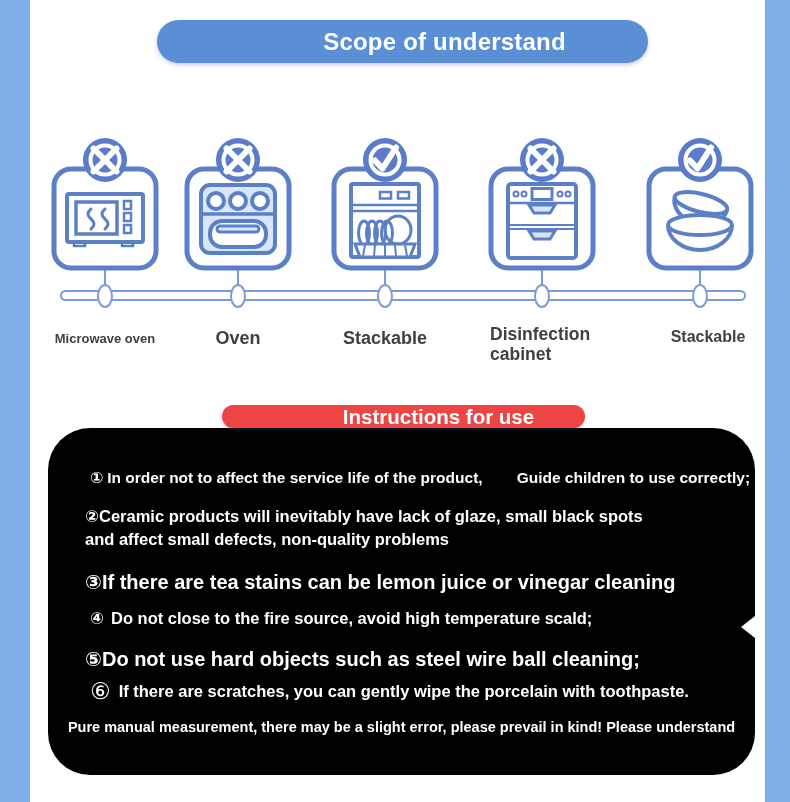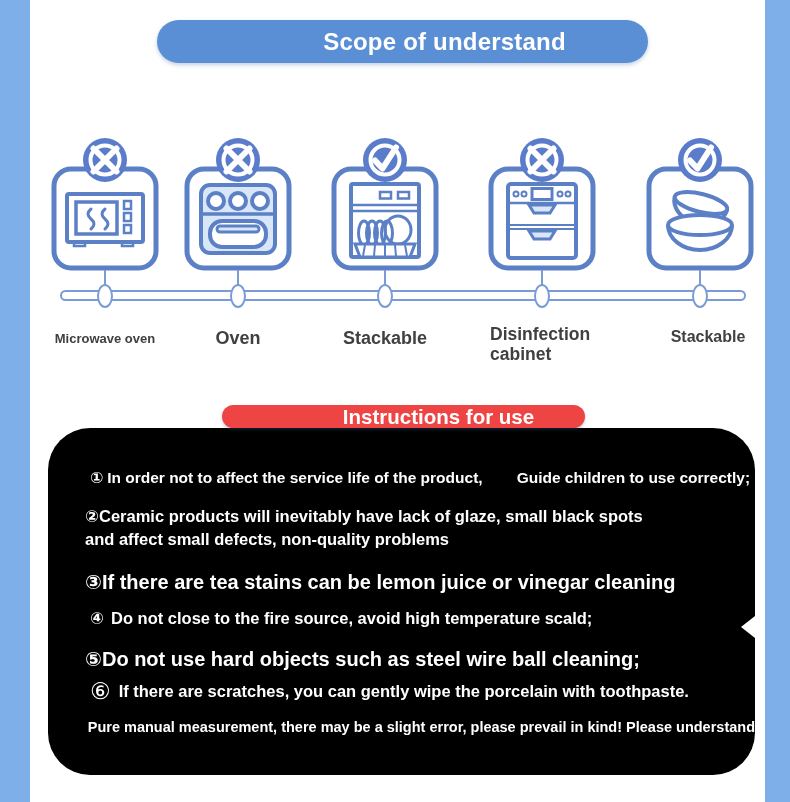--- a/index.html
+++ b/index.html
@@ -52,21 +52,21 @@
   .line .num{margin-right:4px;}
   .l1{left:42px;top:41px;font-size:15.5px;}
   .l1 .part2{margin-left:34px;}
   .l2{left:37px;top:77px;font-size:16.5px;line-height:1.42;white-space:normal;width:620px;}
   .l3{left:37px;top:126px;font-size:20px;margin-top:16px;}
   .l4{left:42px;top:181px;font-size:16.5px;}
   .l4 .num{margin-right:7px;}
   .l5{left:37px;top:219px;font-size:20px;}
   .l6{left:42px;top:250px;font-size:16.5px;}
   .l6 .num{font-size:23px;margin-right:8px;vertical-align:-2px;font-weight:400;}
-  .footnote{position:absolute;left:0;top:291px;width:100%;text-align:right;color:#fff;
+  .footnote{position:absolute;left:0;top:291px;width:100%;text-align:center;color:#fff;
             font-weight:700;font-size:14.5px;}
 
   svg{display:block;}
 </style>
 </head>
 <body>
 
 <div id="screen">
   <div class="strip strip-left"></div>
   <div class="strip strip-right"></div>

